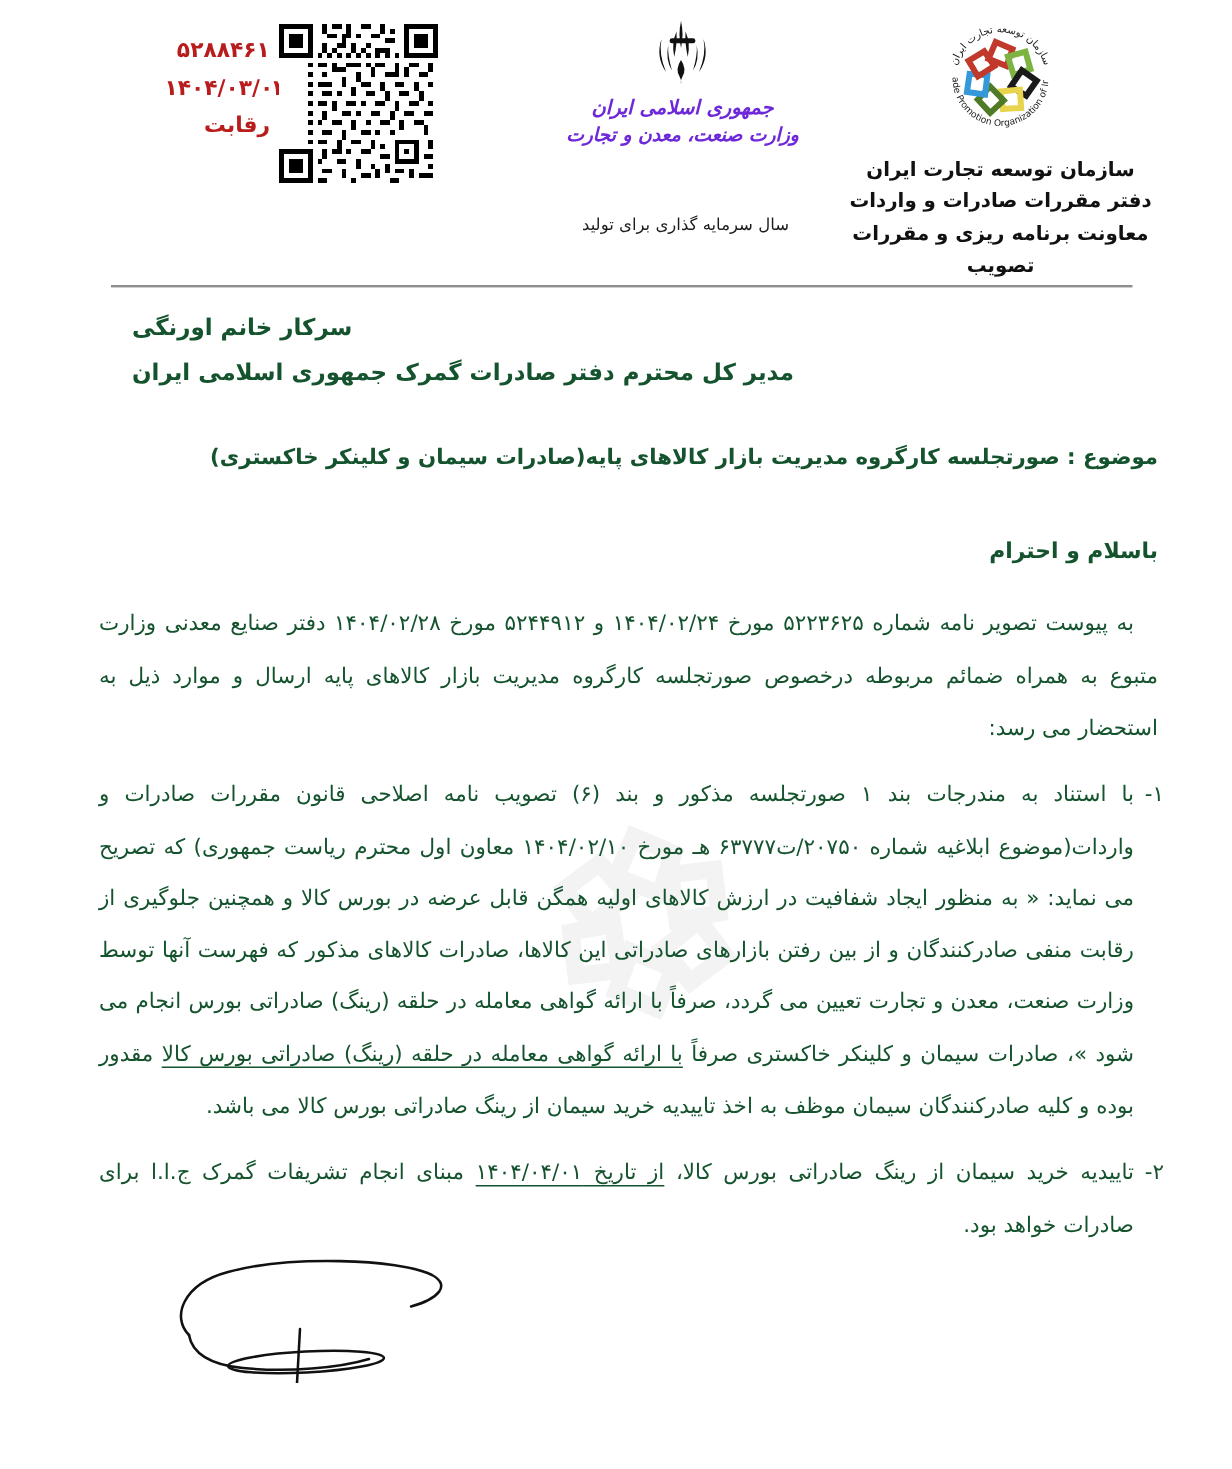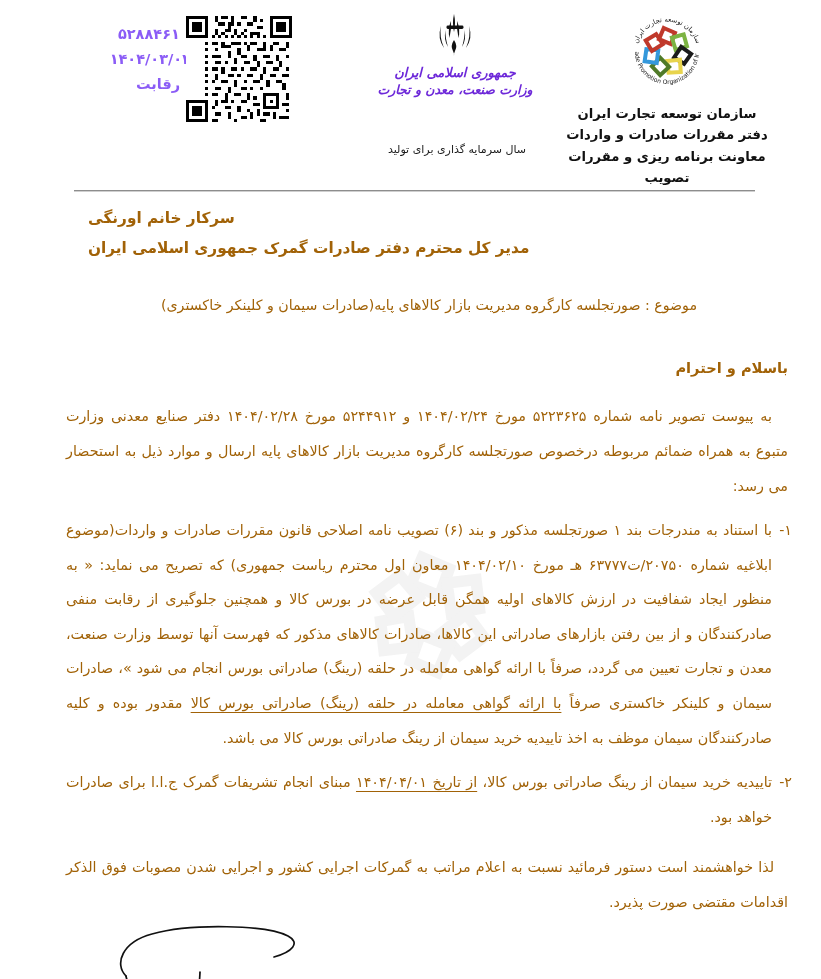--- a/index.html
+++ b/index.html
@@ -43,21 +43,21 @@
     display: flex;
     justify-content: flex-start;
     align-items: baseline;
     gap: 14px;
     margin-bottom: 9px;
     font-size: 14.5px;
     font-weight: 600;
     white-space: nowrap;
   }
   .meta-label { color: #111; }
-  .meta-value { color: #8b5cf6; letter-spacing: .5px; text-align: center; }
+  .meta-value { color: #b91c1c; letter-spacing: .5px; text-align: center; }
   .meta-row.single { gap: 5px; }
 
   
   .qr {
     position: absolute;
     top: 16px;
     left: 186px;
     width: 106px;
     height: 106px;
     background: #fff;
@@ -119,41 +119,41 @@
     left: 74px;
     right: 66px;
     height: 2px;
     background: linear-gradient(to bottom, #8d8d8d 0, #8d8d8d 1px, #cfcfcf 1px, #cfcfcf 2px);
   }
 
   
   .content {
     position: relative;
     margin: 0;
-    padding: 0 33px 0 66px;
+    padding: 0 49px 0 66px;
     direction: rtl;
     text-align: justify;
     font-size: 14.3px;
     line-height: 2.42;
-    color: #a16207;
+    color: #14532d;
   }
 
   .addressee {
     text-align: left;
     font-weight: 700;
     font-size: 15.3px;
     line-height: 1.95;
     margin-top: 22px;
     padding-left: 22px;
   }
   .addressee div { direction: rtl; }
 
   .subject {
-    text-align: center;
-    font-weight: 400;
+    text-align: right;
+    font-weight: 700;
     font-size: 14.2px;
     margin-top: 24px;
     padding-left: 4px;
     direction: rtl;
   }
 
   .greeting {
     text-align: right;
     font-weight: 700;
     font-size: 14.6px;
@@ -494,21 +494,20 @@
     <div class="item">
       <span class="num">۱-</span>
       <span>با استناد به مندرجات بند ۱ صورتجلسه مذکور و بند (۶) تصویب نامه اصلاحی قانون مقررات صادرات و واردات(موضوع ابلاغیه شماره ۲۰۷۵۰/ت۶۳۷۷۷ هـ مورخ ۱۴۰۴/۰۲/۱۰ معاون اول محترم ریاست جمهوری) که تصریح می نماید: « به منظور ایجاد شفافیت در ارزش کالاهای اولیه همگن قابل عرضه در بورس کالا و همچنین جلوگیری از رقابت منفی صادرکنندگان و از بین رفتن بازارهای صادراتی این کالاها، صادرات کالاهای مذکور که فهرست آنها توسط وزارت صنعت، معدن و تجارت تعیین می گردد، صرفاً با ارائه گواهی معامله در حلقه (رینگ) صادراتی بورس انجام می شود »، </span><span>صادرات سیمان و کلینکر خاکستری صرفاً </span><span class="u">با ارائه گواهی معامله در حلقه (رینگ) صادراتی بورس کالا</span><span> مقدور بوده و کلیه صادرکنندگان سیمان موظف به اخذ تاییدیه خرید سیمان از رینگ صادراتی بورس کالا می باشد.</span>
     </div>
 
     <div class="item">
       <span class="num">۲-</span>
       <span>تاییدیه خرید سیمان از رینگ صادراتی بورس کالا، </span><span class="u">از تاریخ ۱۴۰۴/۰۴/۰۱</span><span> مبنای انجام تشریفات گمرک ج.ا.ا برای صادرات خواهد بود.</span>
     </div>
 
-    <div class="closing">لذا خواهشمند است دستور فرمائید نسبت به اعلام مراتب به گمرکات اجرایی کشور و اجرایی شدن مصوبات فوق الذکر اقدامات مقتضی صورت پذیرد.</div>
   </div>
 
   <div class="signature">
     <div class="sig-wrap">
 
       <svg class="sig-mark" width="290" height="92" viewBox="0 0 290 92">
         <g fill="none" stroke="#111" stroke-width="1.7" stroke-linecap="round">
           <path d="M 30,60 C 18,48 26,26 56,18 C 96,7 170,9 192,20 C 205,27 196,36 178,41"></path>
           <path d="M 30,60 C 32,72 44,80 66,82 C 96,85 130,82 150,76"></path>
           <ellipse cx="108" cy="78" rx="52" ry="7" transform="rotate(-3 108 78)"></ellipse>

